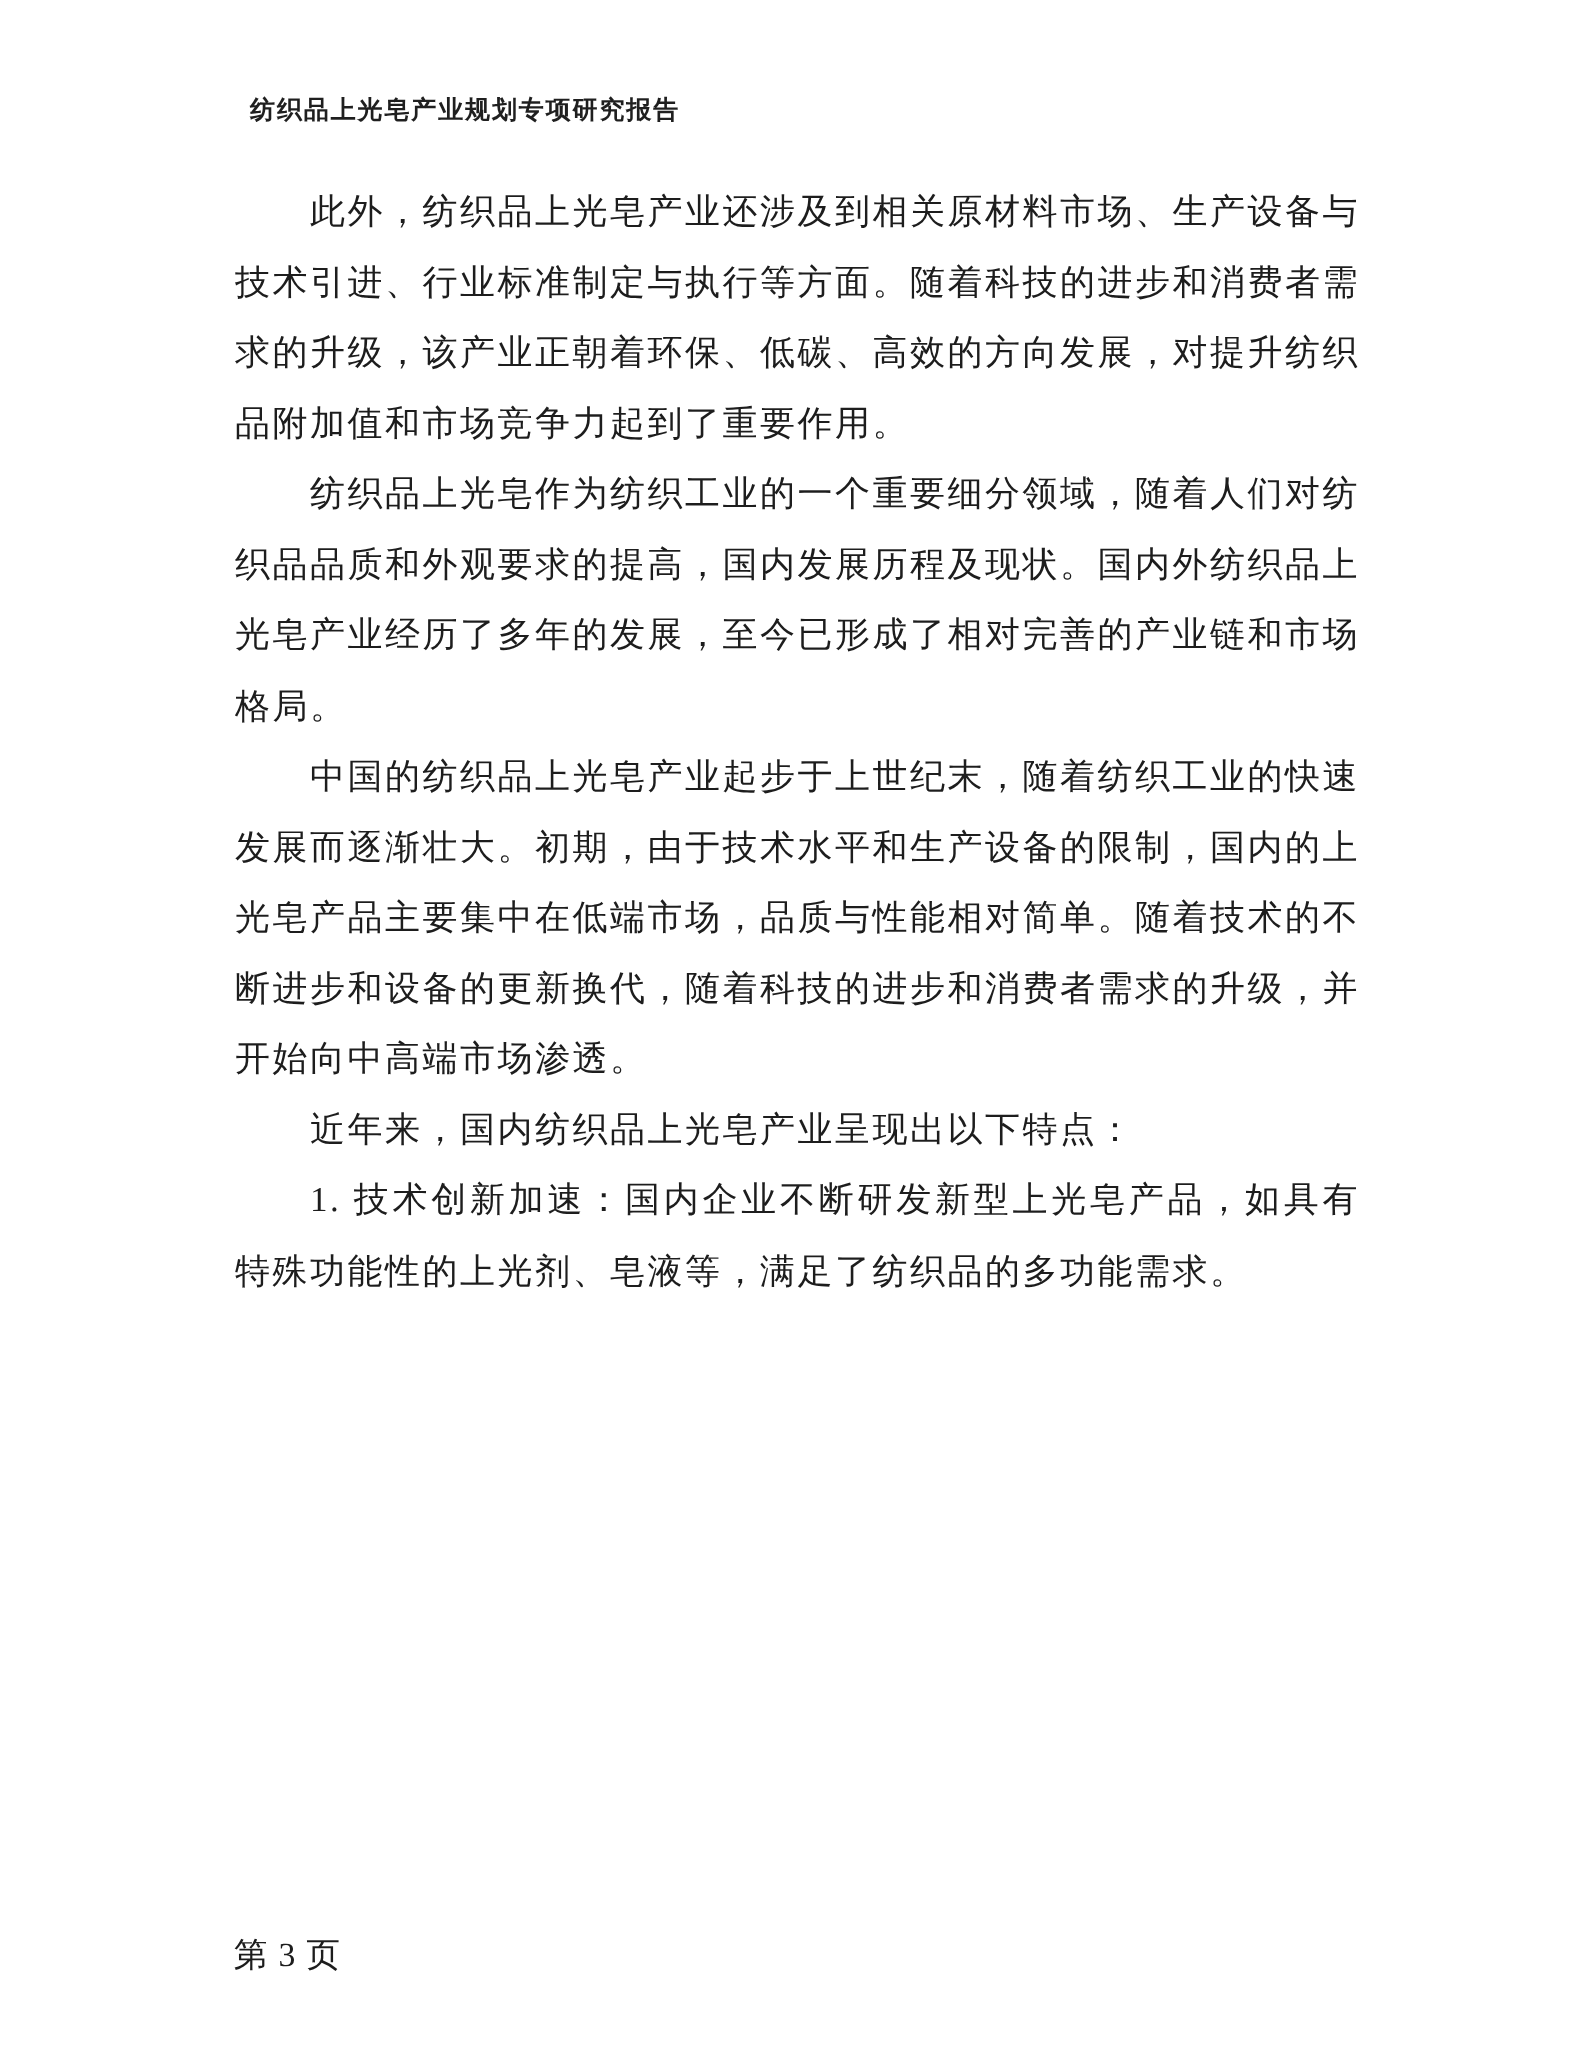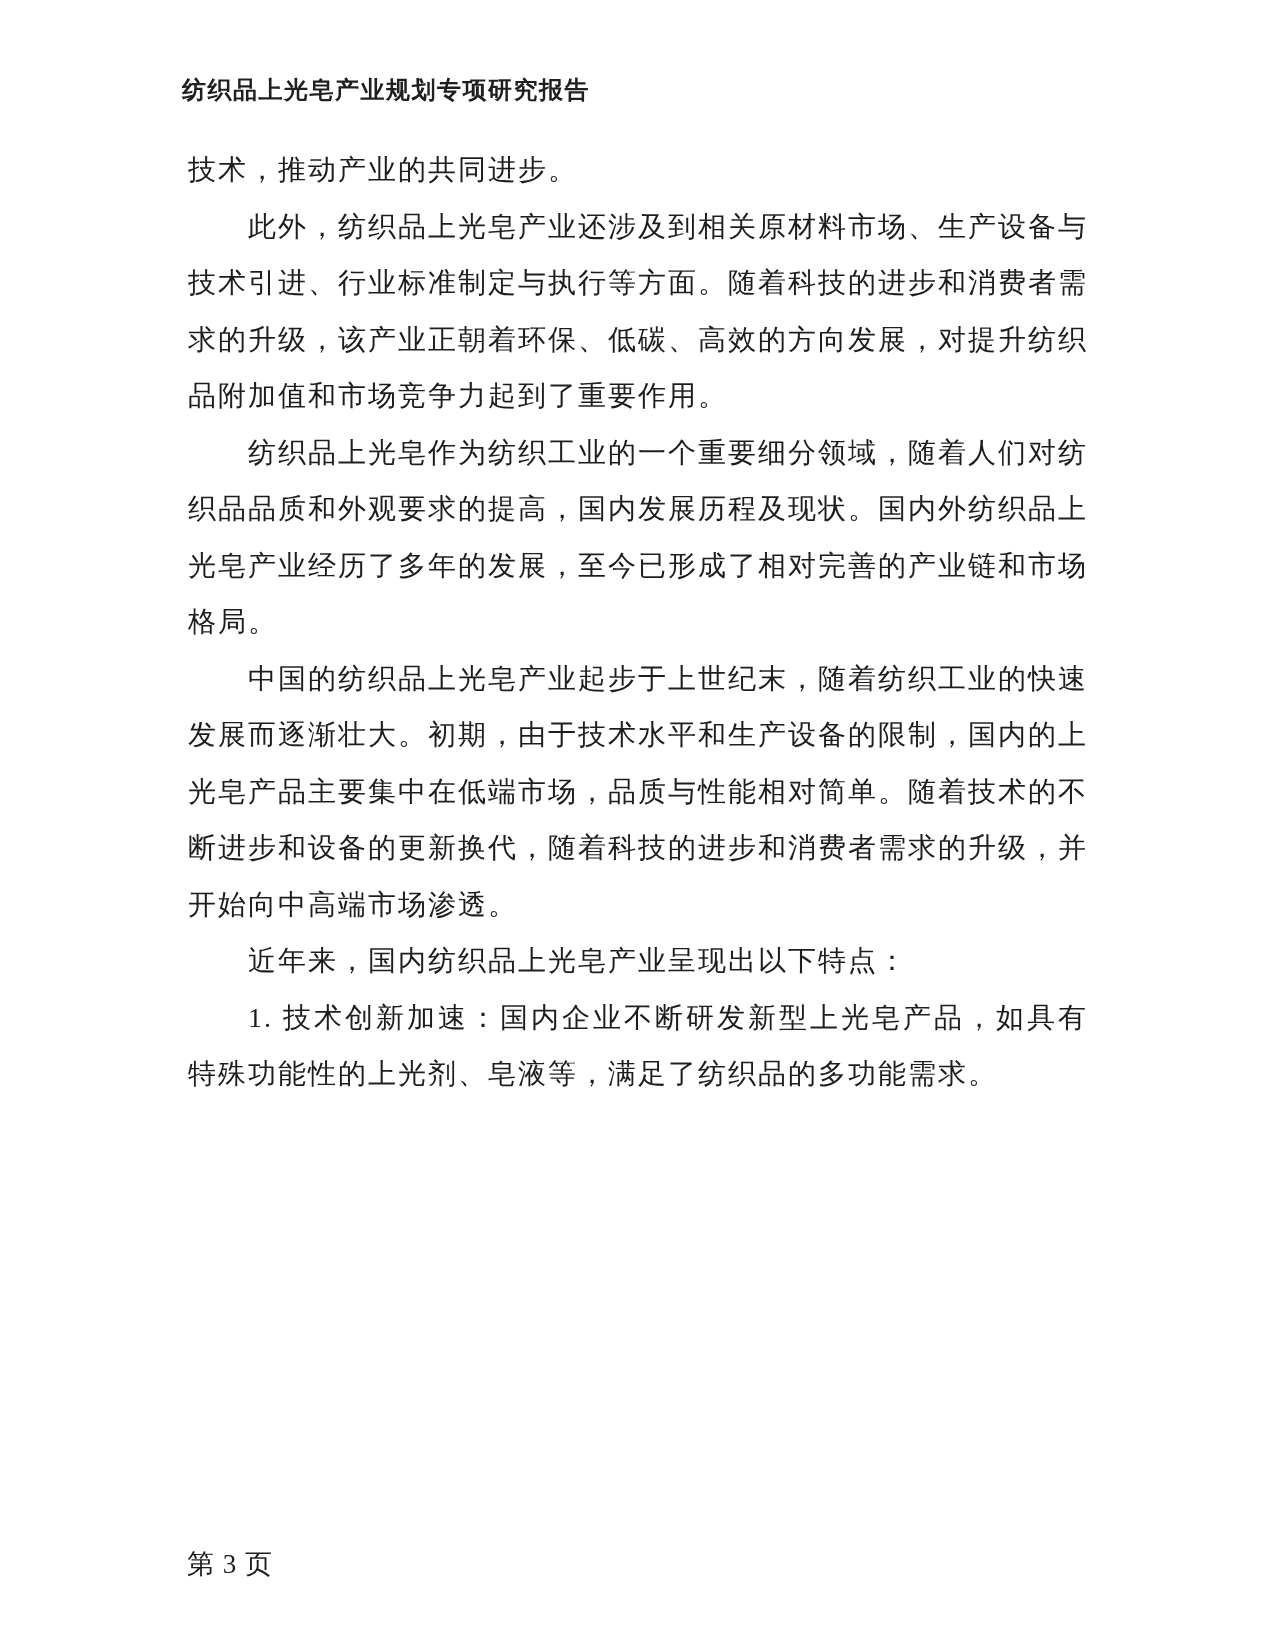--- a/index.html
+++ b/index.html
@@ -13,22 +13,22 @@
     overflow: hidden;
   }
   .page {
     position: absolute;
     inset: 0;
     background: #ffffff;
   }
   .page-header {
     position: absolute;
     top: 74px;
-    left: 182px;
-    font-size: 24px;
+    left: 200px;
+    font-size: 20px;
     font-weight: 600;
     letter-spacing: 1.5px;
     color: #1f1f1f;
     white-space: nowrap;
   }
   .doc-body {
     position: absolute;
     top: 142px;
     left: 188px;
     width: 900px;
@@ -66,21 +66,20 @@
 </style>
 </head>
 <body>
 
 <div class="page">
 
   <div class="page-header">纺织品上光皂产业规划专项研究报告</div>
 
   <div class="doc-body">
 
-    <p class="para">技术，推动产业的共同进步。</p>
 
     <p class="para indent">此外，纺织品上光皂产业还涉及到相关原材料市场、生产设备与技术引进、行业标准制定与执行等方面。随着科技的进步和消费者需求的升级，该产业正朝着环保、低碳、高效的方向发展，对提升纺织品附加值和市场竞争力起到了重要作用。</p>
 
 
 
     <p class="para indent">纺织品上光皂作为纺织工业的一个重要细分领域，随着人们对纺织品品质和外观要求的提高，国内发展历程及现状。国内外纺织品上光皂产业经历了多年的发展，至今已形成了相对完善的产业链和市场格局。</p>
 
 
     <p class="para indent">中国的纺织品上光皂产业起步于上世纪末，随着纺织工业的快速发展而逐渐壮大。初期，由于技术水平和生产设备的限制，国内的上光皂产品主要集中在低端市场，品质与性能相对简单。随着技术的不断进步和设备的更新换代，随着科技的进步和消费者需求的升级，并开始向中高端市场渗透。</p>
 

